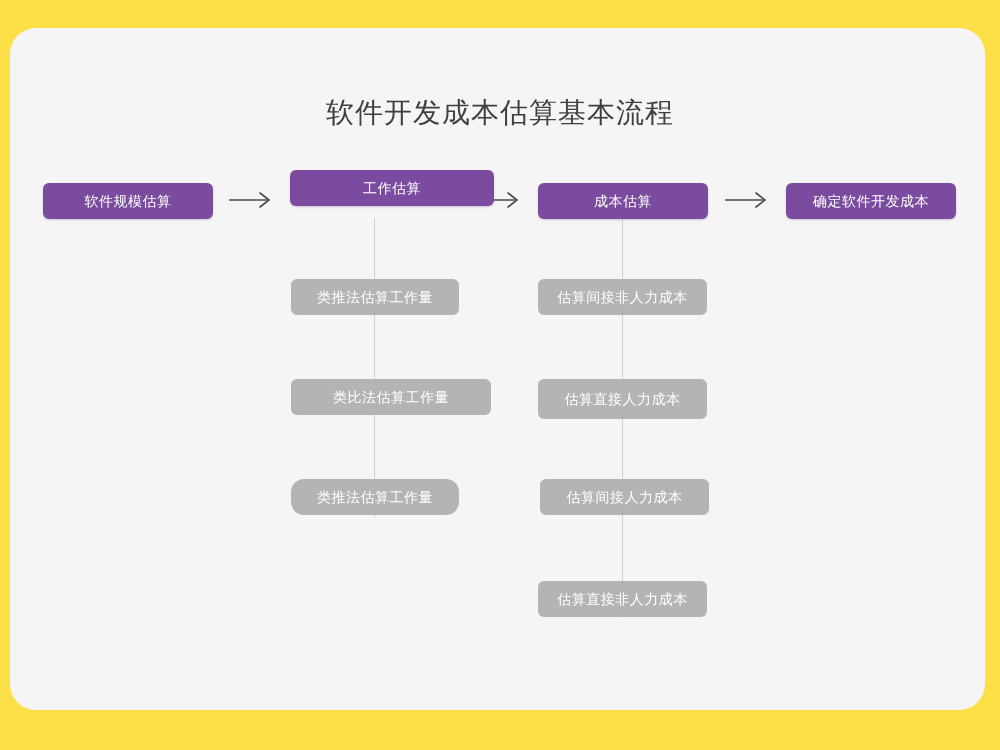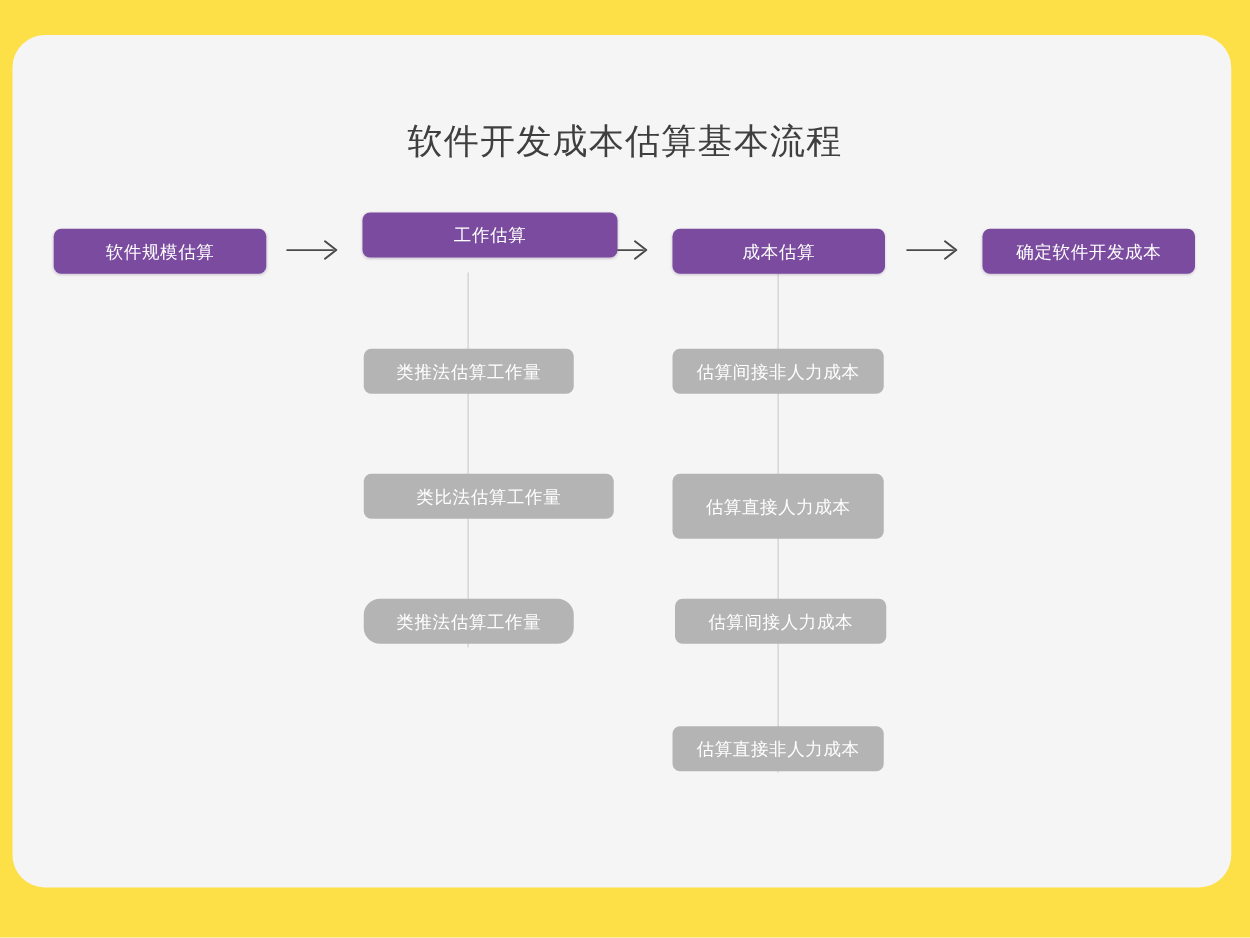--- a/index.html
+++ b/index.html
@@ -128,20 +128,20 @@
     <div class="node primary" style="left:786px; top:183px; width:170px; height:36px;">确定软件开发成本</div>
 
     <div class="node sub" style="left:291px; top:279px; width:168px; height:36px;">类推法估算工作量</div>
 
     <div class="node sub" style="left:291px; top:379px; width:200px; height:36px;">类比法估算工作量</div>
 
     <div class="node sub" style="left:291px; top:479px; width:168px; height:36px;border-radius:13px;">类推法估算工作量</div>
 
     <div class="node sub" style="left:538px; top:279px; width:169px; height:36px;">估算间接非人力成本</div>
 
-    <div class="node sub" style="left:538px; top:379px; width:169px; height:52px;">估算直接人力成本</div>
+    <div class="node sub" style="left:538px; top:379px; width:169px; height:40px;">估算直接人力成本</div>
 
     <div class="node sub" style="left:540px; top:479px; width:169px; height:36px;">估算间接人力成本</div>
 
     <div class="node sub" style="left:538px; top:581px; width:169px; height:36px;">估算直接非人力成本</div>
 
   </div>
 </div>
 
 </body></html>

